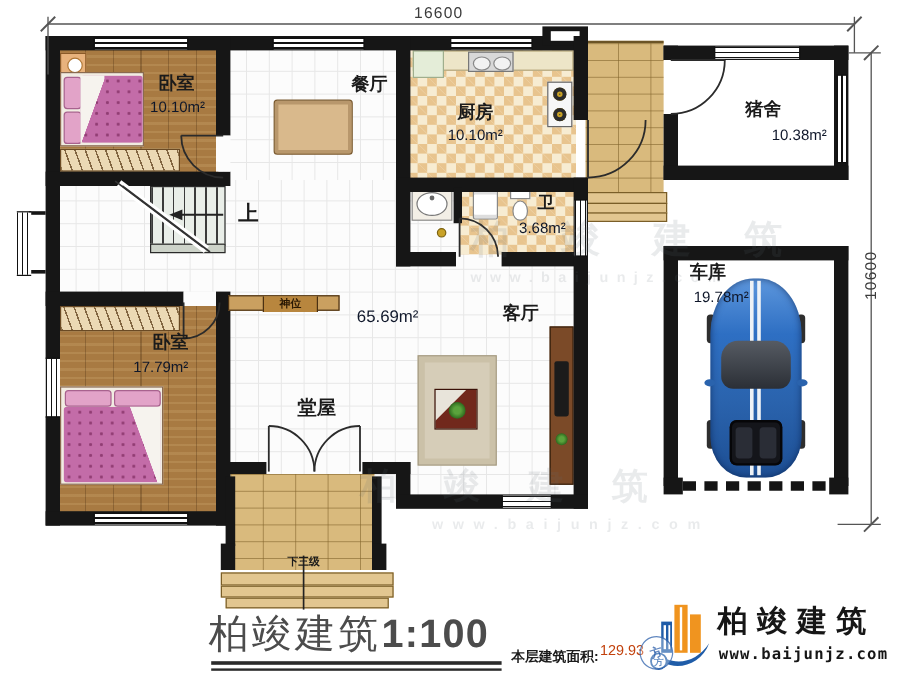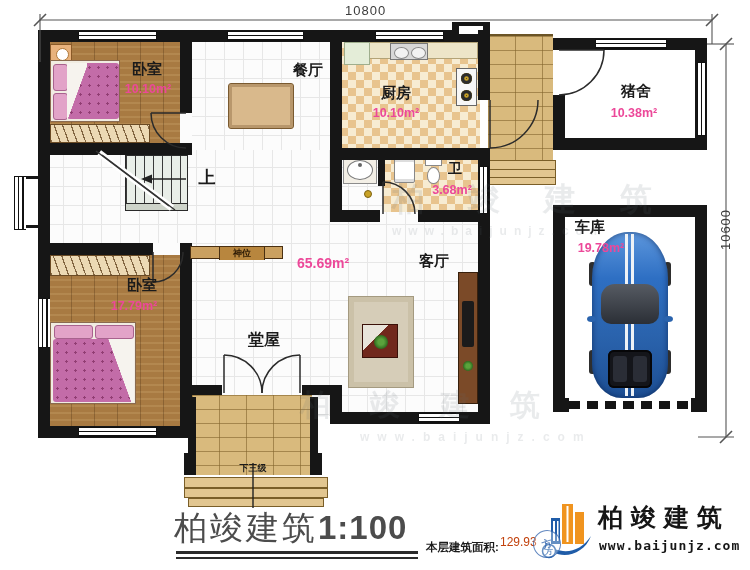--- a/index.html
+++ b/index.html
@@ -38,21 +38,21 @@
         background-image:radial-gradient(rgba(140,56,110,.9) 1.1px,transparent 1.3px);background-size:9px 9px;}
   .sheet{position:absolute;background:linear-gradient(110deg,#f6f3ee 52%,rgba(246,243,238,0) 53%);}
   .chair{position:absolute;width:17px;height:14px;background:#c79e66;border:1px solid #6a4c22;border-radius:3px;box-shadow:inset 0 -3px 0 rgba(60,30,5,.45);}
   .sofa{position:absolute;background:#e3dccb;border:1.3px solid #8d8672;border-radius:8px;}
   .cushion{position:absolute;width:11px;height:9px;background:#2c2a26;border-radius:2px;}
   .redtable{position:absolute;background:#6e2418;border:1px solid #2e0d06;}
   .redtable::after{content:"";position:absolute;left:50%;top:50%;width:7px;height:7px;margin:-4.5px 0 0 -4.5px;border:1.2px solid #c9a227;border-radius:50%;}
   
   .lbl{position:absolute;z-index:50;white-space:nowrap;transform:translateX(-50%);color:#1b1b1b;}
   .room-name{font-size:15px;font-weight:bold;}
-  .room-area{font-size:12.5px;font-weight:bold;color:#ec4899;}
+  .room-area{font-size:12.5px;font-weight:normal;color:#0f172a;}
   .small-note{font-size:9px;font-weight:bold;}
   .dim{position:absolute;z-index:50;font-size:13px;color:#3c3c3c;letter-spacing:1px;}
   svg.overlay{position:absolute;left:0;top:0;z-index:40;}
   
   .wm{position:absolute;z-index:60;color:#5f6a74;opacity:.13;pointer-events:none;}
   .wm .t{font-weight:bold;}
   .wm .u{font-weight:bold;}
   
   .title-cn{position:absolute;z-index:50;color:#4c4c4c;font-size:33px;letter-spacing:3px;}
   .stamp{position:absolute;z-index:51;width:26px;height:26px;border:1.6px solid #3a6ab0;border-radius:50%;
@@ -267,30 +267,30 @@
       <line x1="34" y1="26" x2="46" y2="14" stroke-width="1.6"></line>
         <line x1="706" y1="26" x2="718" y2="14" stroke-width="1.6"></line>
       <line x1="726" y1="44" x2="726" y2="437"></line>
       <line x1="707" y1="44" x2="734" y2="44"></line>
         <line x1="698" y1="437" x2="734" y2="437"></line>
       <line x1="720" y1="50" x2="732" y2="38" stroke-width="1.6"></line>
         <line x1="720" y1="443" x2="732" y2="431" stroke-width="1.6"></line>
     </g>
   </svg>
 
-  <div class="dim" style="left:345px;top:3px;">10800</div>
+  <div class="dim" style="left:345px;top:3px;">16600</div>
   <div class="dim" style="left:705px;top:222px;transform:rotate(-90deg);transform-origin:center;">10600</div>
 
   <div class="lbl room-name" style="left:147px;top:60px;">卧室</div>
   <div class="lbl room-area" style="left:148px;top:82px;">10.10m²</div>
   <div class="lbl room-name" style="left:308px;top:61px;">餐厅</div>
   <div class="lbl room-name" style="left:396px;top:84px;">厨房</div>
   <div class="lbl room-area" style="left:396px;top:106px;">10.10m²</div>
   <div class="lbl room-name" style="left:636px;top:82px;">猪舍</div>
-  <div class="lbl room-area" style="left:634px;top:106px;">10.38m²</div>
+  <div class="lbl room-area" style="left:666px;top:106px;">10.38m²</div>
   <div class="lbl room-name" style="left:455px;top:160px;font-size:14px;">卫</div>
   <div class="lbl room-area" style="left:452px;top:183px;">3.68m²</div>
   <div class="lbl room-area" style="left:323px;top:255px;font-size:14px;">65.69m²</div>
   <div class="lbl room-name" style="left:434px;top:252px;">客厅</div>
   <div class="lbl room-name" style="left:264px;top:330px;font-size:16px;">堂屋</div>
   <div class="lbl room-name" style="left:142px;top:276px;">卧室</div>
   <div class="lbl room-area" style="left:134px;top:299px;">17.79m²</div>
   <div class="lbl room-name" style="left:590px;top:218px;">车库</div>
   <div class="lbl room-area" style="left:588px;top:241px;margin-left:13px;">19.78m²</div>
   <div class="lbl" style="left:207px;top:166px;font-size:17px;font-weight:bold;">上</div>

